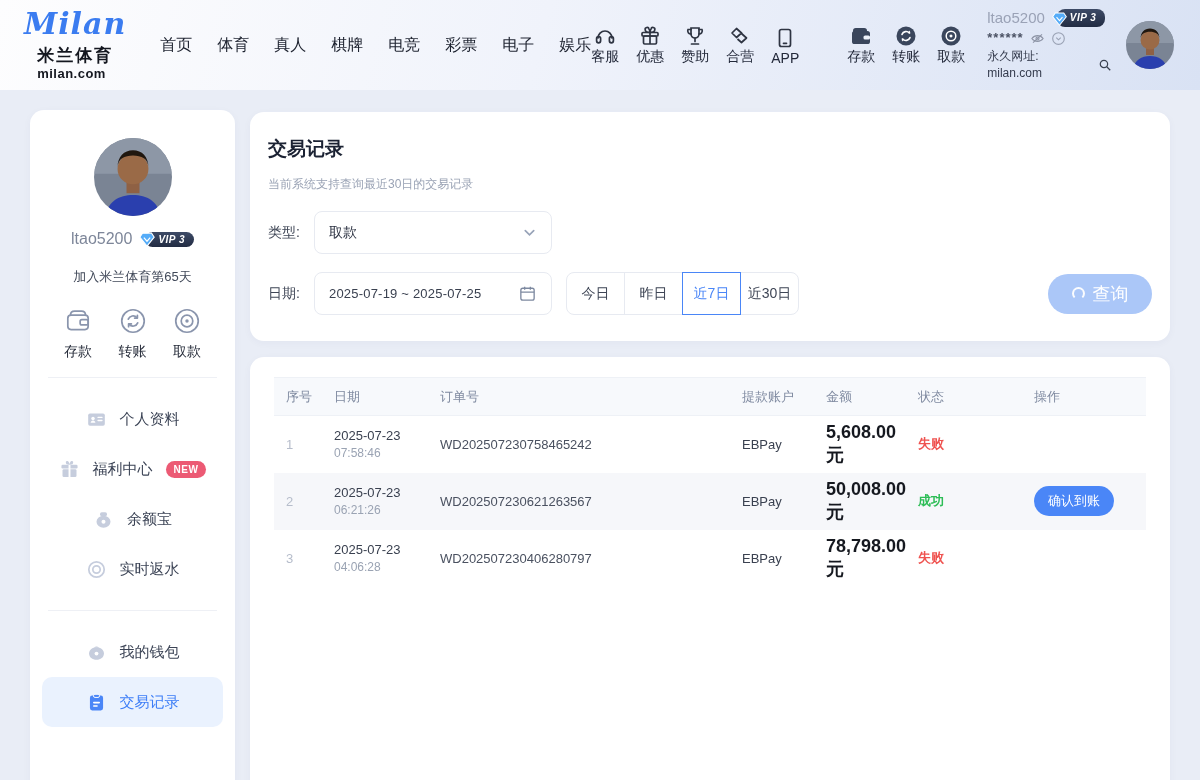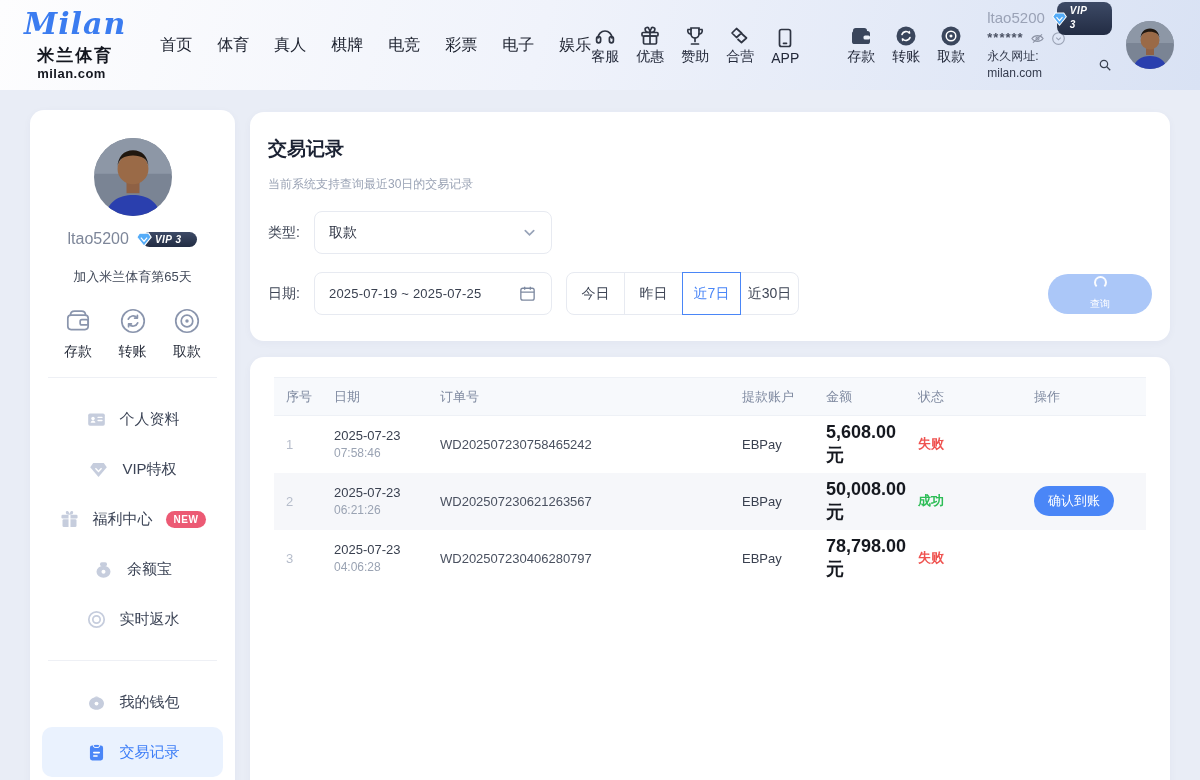--- a/index.html
+++ b/index.html
@@ -35,21 +35,21 @@
   .h-action { display:flex; flex-direction:column; align-items:center; cursor:pointer; }
   .h-action .lbl { font-size:14px; color:#23293a; white-space:nowrap; }
   .h-gap { width:14px; }
 
   .user-block { margin-left:22px; line-height:1.45; }
   .u-line1 { display:flex; align-items:center; gap:6px; font-size:15px; color:#9aa2b6; }
   .vip-badge { position:relative; display:inline-flex; align-items:center; height:16px; }
   .vip-pill {
     background:linear-gradient(180deg,#3d4a66,#222c43);
     color:#fff; font-size:10px; font-weight:bold; font-style:italic;
-    border-radius:8px; padding:2px 16px 2px 13px; margin-left:-11px; letter-spacing:.5px;
+    border-radius:8px; padding:2px 9px 2px 13px; margin-left:-11px; letter-spacing:.5px;
   }
   .u-line2 { display:flex; align-items:center; gap:6px; font-size:13px; font-weight:bold; color:#4a5163; letter-spacing:1px; }
   .u-line3 { display:flex; align-items:center; gap:3px; font-size:12px; color:#343b4d; }
   .header-avatar { width:48px; height:48px; border-radius:50%; overflow:hidden; margin-left:14px; cursor:pointer; flex:none; }
 
   
   .sidebar {
     position:absolute; left:30px; top:110px; width:205px; height:720px;
     background:#fff; border-radius:14px;
     box-shadow:0 2px 8px rgba(40,60,110,.04);
@@ -96,22 +96,22 @@
     font-size:14px; color:#3f4656; cursor:pointer; margin-left:-1px;
     display:flex; align-items:center; justify-content:center; position:relative;
     font-family:inherit;
   }
   .seg-btn:first-child { border-radius:8px 0 0 8px; margin-left:0; }
   .seg-btn:last-child { border-radius:0 8px 8px 0; }
   .seg-btn.active { border-color:#4a86f7; color:#4a86f7; z-index:2; }
   .fr-actions { margin-left:auto; display:flex; gap:14px; }
   .btn-query {
     width:104px; height:40px; border:none; border-radius:20px;
-    background:#abc7f8; color:#fff; font-size:10px; cursor:pointer;
-    display:flex; align-items:center; justify-content:center; gap:8px; font-family:inherit;flex-direction:column;
+    background:#abc7f8; color:#fff; font-size:18px; cursor:pointer;
+    display:flex; align-items:center; justify-content:center; gap:8px; font-family:inherit;
   }
   .spinner { width:13px; height:13px; border:2px solid rgba(255,255,255,.95); border-bottom-color:transparent; border-radius:50%; }
   .btn-reset {
     width:105px; height:40px; background:#fff; border:1px solid #e2e5ec; border-radius:8px;
     font-size:15px; color:#343b4c; cursor:pointer; font-family:inherit;
   }
 
   .table-card { margin-top:16px; padding:20px 24px; height:610px; }
   table { width:100%; border-collapse:collapse; table-layout:fixed; }
   thead th {
@@ -362,29 +362,20 @@
       <span>
           <svg width="21" height="21" viewBox="0 0 24 24" fill="#c6cddd">
             <rect x="2.5" y="5" width="19" height="14" rx="2"></rect>
             <circle cx="8" cy="10.8" r="2" fill="#fff"></circle>
             <path d="M5.3 15.8c0-1.5 1.2-2.7 2.7-2.7s2.7 1.2 2.7 2.7z" fill="#fff"></path>
             <rect x="13" y="8.8" width="6" height="1.6" rx=".8" fill="#fff"></rect>
             <rect x="13" y="12.4" width="6" height="1.6" rx=".8" fill="#fff"></rect>
           </svg>
         </span>
       <span>个人资料</span>
-    </li>
-    <li class="menu-item">
-      <span>
-          <svg width="21" height="21" viewBox="0 0 24 24" fill="#c6cddd">
-            <path d="M12 20.5L2.5 9.5 6 4.5h12l3.5 5z"></path>
-            <path d="M8.5 10.5l3.5 3.7 3.5-3.7" stroke="#fff" stroke-width="1.6" fill="none"></path>
-          </svg>
-        </span>
-      <span>VIP特权</span>
     </li>
     <li class="menu-item">
       <span>
           <svg width="21" height="21" viewBox="0 0 24 24" fill="#c6cddd">
             <rect x="2.8" y="6.5" width="18.4" height="4.4" rx="1.4"></rect>
             <rect x="4" y="11.6" width="16" height="9" rx="1.6"></rect>
             <rect x="10.9" y="6.5" width="2.2" height="14.1" fill="#fff"></rect>
             <path d="M12 6.5C9 6.5 7.8 5.4 7.8 4.2A1.6 1.6 0 0 1 11 3.5c.5.7 1 1.7 1 3zm0 0c3 0 4.2-1.1 4.2-2.3A1.6 1.6 0 0 0 13 3.5c-.5.7-1 1.7-1 3z"></path>
           </svg>
         </span>

